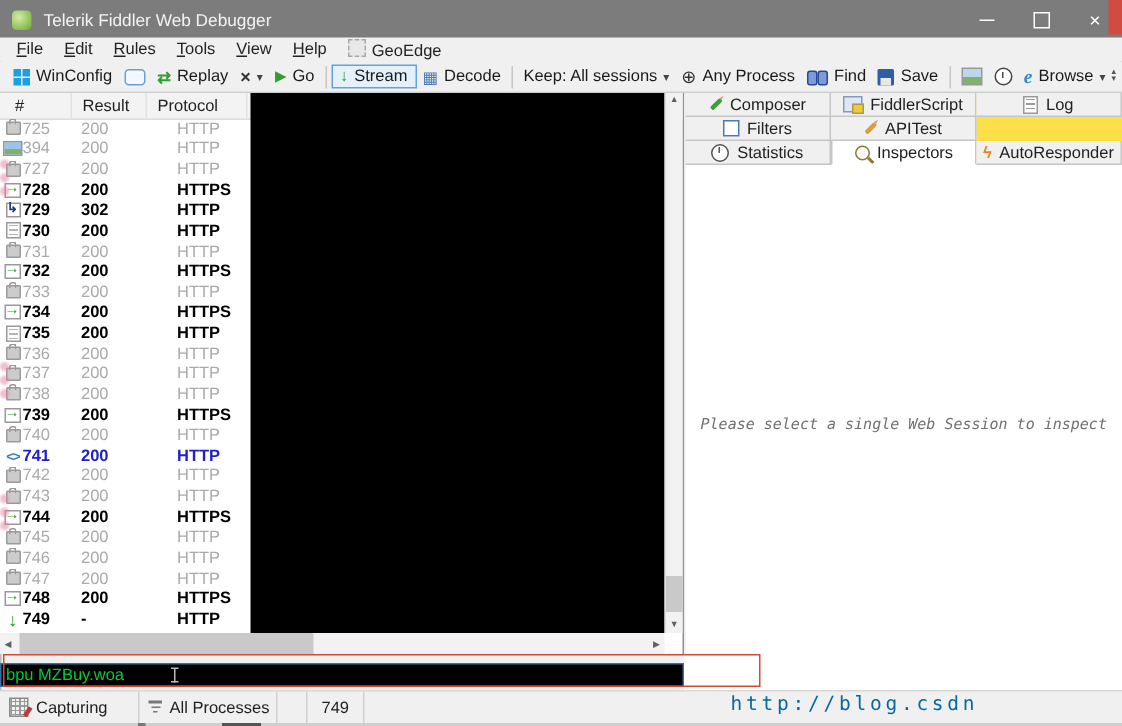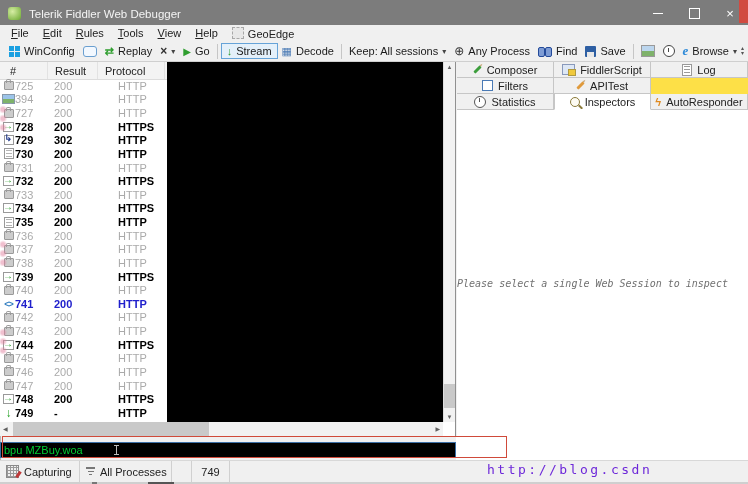--- a/index.html
+++ b/index.html
@@ -133,59 +133,59 @@
   .t-filters{width:9px;height:9px;border:1.5px solid #4a7ab5;background:#fff;}
   .t-timeline{width:12px;height:9px;background:linear-gradient(#e0508c 0 2px,transparent 2px 3.5px,
        #4a90d8 3.5px 5.5px,transparent 5.5px 7px,#909090 7px 9px);}
   .t-statistics{position:relative;width:10px;height:10px;border:1.5px solid #555;border-radius:50%;background:#fff;}
   .t-statistics::after{content:'';position:absolute;left:3.5px;top:1px;width:1.5px;height:4px;background:#555;}
   .t-inspectors{position:relative;width:8px;height:8px;border:1.5px solid #8a7a3a;border-radius:50%;background:#fdfbf2;}
   .t-inspectors::after{content:'';position:absolute;right:-4px;bottom:-2px;width:5px;height:2px;
        background:#8a7a3a;transform:rotate(45deg);}
   .t-autoresponder::after{content:'ϟ';color:#e08a1e;font-weight:bold;font-size:11px;}
   .panel-content{position:absolute;left:0;top:48px;right:0;bottom:0;background:#fff;}
-  .hint{position:absolute;left:0;top:168px;width:100%;text-align:left;color:#707070;
+  .hint{position:absolute;left:0;top:168px;width:100%;text-align:center;color:#707070;
         font-family:"DejaVu Sans Mono",monospace;font-size:10px;font-style:italic;white-space:nowrap;}
 
   
   .bottom-filler{position:absolute;left:456px;top:436px;width:292px;height:24px;background:#fff;}
   .quickexec{position:absolute;left:0;top:442px;width:456px;height:16px;background:#000;
         border:1px solid #3b6ea5;box-sizing:border-box;display:flex;align-items:center;}
   .qx-text{color:#00cc33;padding-left:3px;font-size:11px;}
   .ibeam{position:absolute;left:112px;top:2px;width:7px;height:11px;}
   .ibeam::before{content:'';position:absolute;left:3px;top:1px;width:1px;height:9px;background:#bbb;}
   .ibeam::after{content:'';position:absolute;left:1px;top:0;width:5px;height:1px;background:#bbb;
         box-shadow:0 9px 0 #bbb;}
   .red-annotation{position:absolute;left:2px;top:436px;width:503px;height:20px;
         border:1px solid #d04a3a;z-index:20;pointer-events:none;}
 
   
   .statusbar{position:absolute;left:0;top:460px;width:100%;height:22px;background:#f0f0f0;
         border-top:1px solid #d8d8d8;display:flex;align-items:center;box-sizing:border-box;color:#222;}
   .seg{height:100%;display:flex;align-items:center;border-right:1px solid #d0d0d0;box-sizing:border-box;}
-  .seg1{width:80px;padding-left:6px;gap:5px;}
+  .seg1{width:93px;padding-left:6px;gap:5px;}
   .seg2{width:92px;padding-left:6px;gap:5px;}
   .seg3{width:20px;}
   .seg4{width:38px;justify-content:center;}
   .seg5{flex:1;padding-left:8px;border-right:none;}
   .capture-icon{position:relative;width:11px;height:11px;border:1px solid #8a8a8a;
         background-image:repeating-linear-gradient(90deg,#9a9a9a 0 1px,transparent 1px 3px),
                          repeating-linear-gradient(0deg,#9a9a9a 0 1px,transparent 1px 3px);}
   .capture-icon::after{content:'';position:absolute;right:-2px;bottom:-1px;width:3px;height:7px;
         background:#c03a3a;transform:rotate(35deg);}
   .filter-icon{position:relative;width:9px;height:8px;border-top:2px solid #777;}
   .filter-icon::before{content:'';position:absolute;left:1.5px;top:2px;width:6px;height:1.5px;background:#777;}
   .filter-icon::after{content:'';position:absolute;left:3px;top:5px;width:3px;height:1.5px;background:#777;}
 
   .bottomstrip{position:absolute;left:0;top:482px;width:100%;height:2px;background:#cfcfcf;}
   .blob1{position:absolute;left:148px;top:0;width:26px;height:2px;background:#555;}
   .blob2{position:absolute;left:92px;top:0;width:5px;height:2px;background:#777;}
 
   
-  .wm-blog{position:absolute;left:487px;top:462px;color:#6d28d9;z-index:25;
+  .wm-blog{position:absolute;left:487px;top:462px;color:#0369a1;z-index:25;
         font-family:"DejaVu Sans Mono",monospace;font-size:13px;letter-spacing:2.5px;white-space:nowrap;}
   .wm-brand{position:absolute;right:1px;top:451px;z-index:26;color:#0e7d68;
         font-family:"DejaVu Serif",serif;font-weight:bold;font-size:31px;letter-spacing:-1px;line-height:1;}
   .wm-pink{position:absolute;width:8px;height:26px;background:radial-gradient(circle,rgba(226,130,160,.5) 0 30%,transparent 70%);
         background-size:8px 9px;z-index:5;}
 </style>
 </head>
 <body>
 
 <div class="window">

